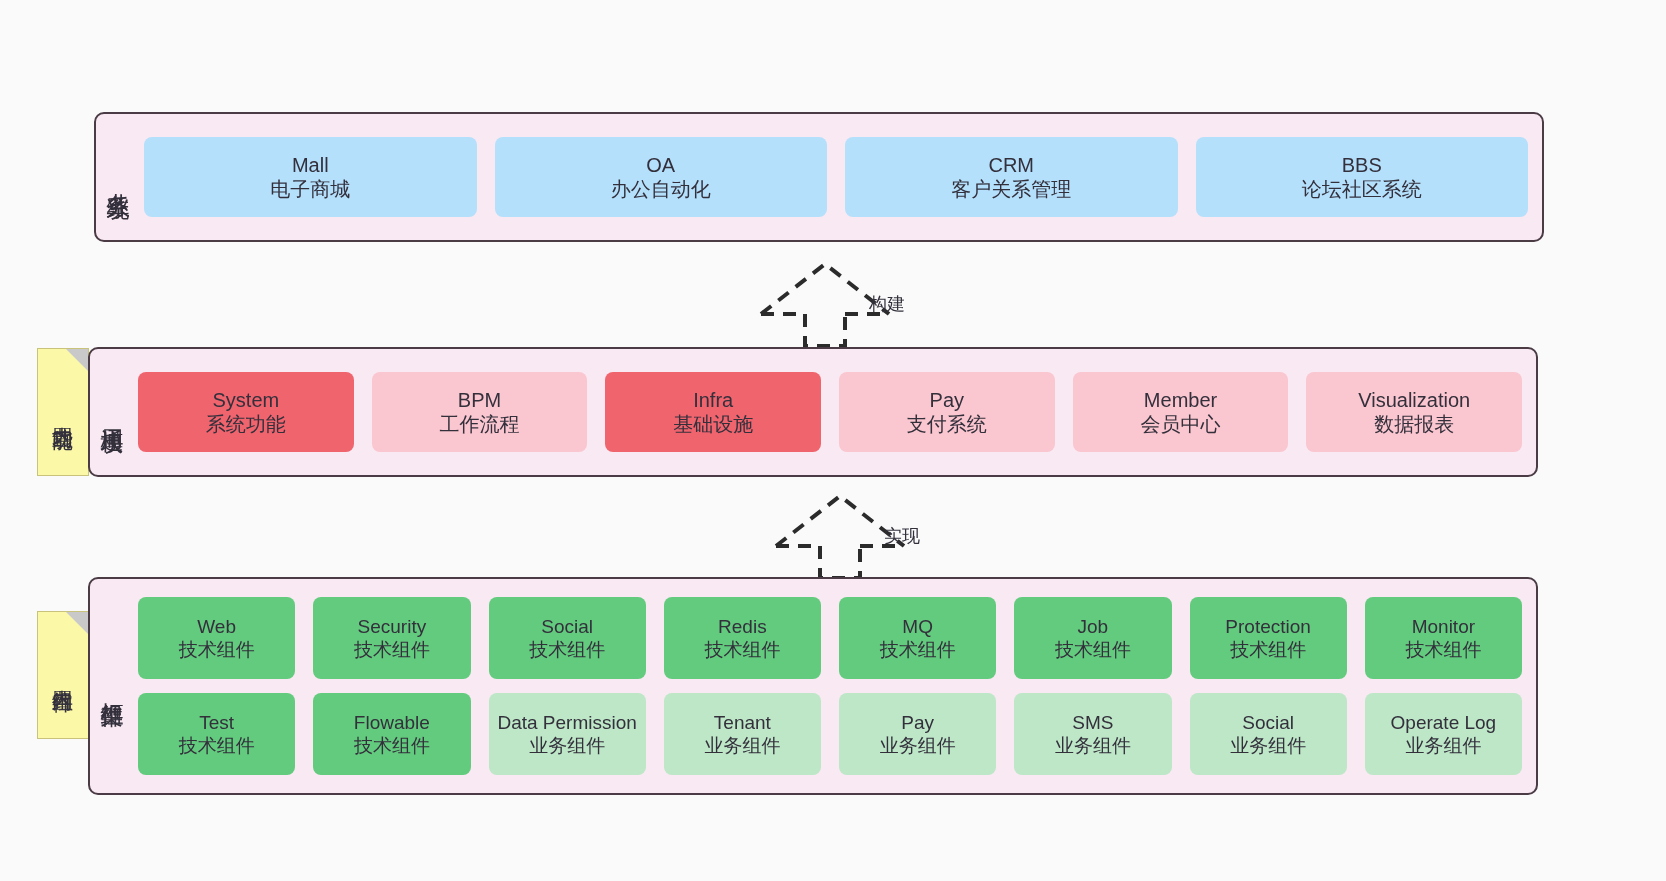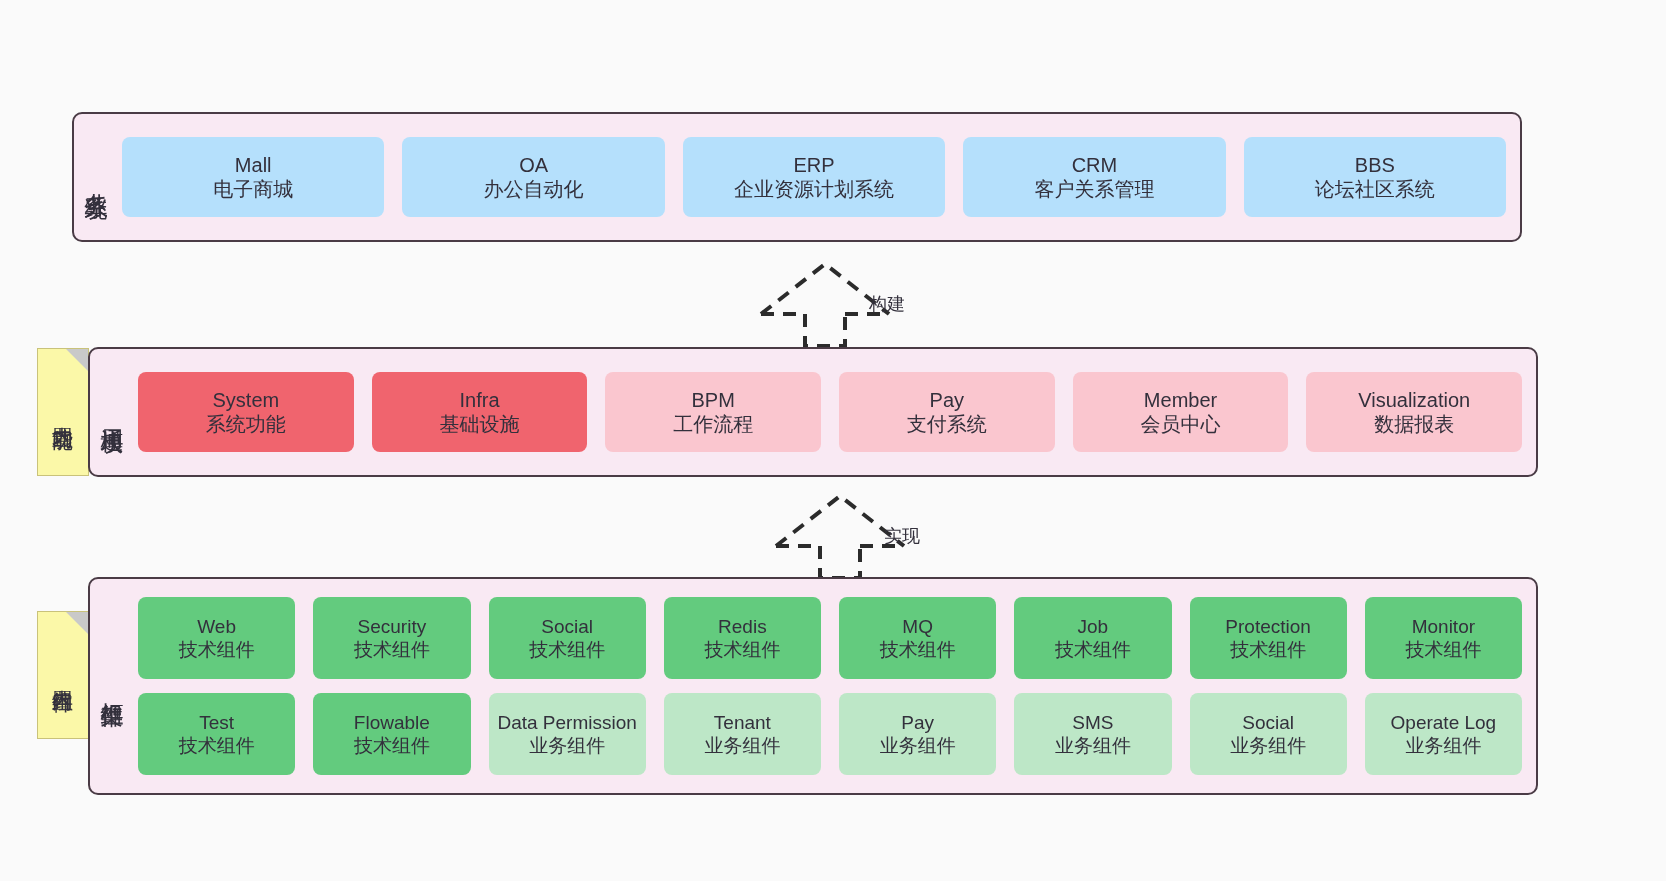--- a/index.html
+++ b/index.html
@@ -62,21 +62,21 @@
     text-align: center;
     font-size: 20px;
     line-height: 1.22;
     color: #33303c;
     box-sizing: border-box;
     padding: 6px 4px;
   }
   .cell .cn { display: block; }
 
   
-  #layer-business { left: 72px; top: 112px; width: 1450px; height: 130px; }
+  #layer-business { left: 94px; top: 112px; width: 1450px; height: 130px; }
   #layer-business .cell { background: #b5e0fc; height: 80px; }
 
   
   #layer-common { left: 88px; top: 347px; width: 1450px; height: 130px; }
   #layer-common .cell { background: #fac6cf; height: 80px; }
   #layer-common .cell.strong { background: #f0646e; }
 
   
   #layer-framework { left: 88px; top: 577px; width: 1450px; height: 218px; }
   #layer-framework .cell { background: #63cb7e; height: 82px; font-size: 19px; text-align: center; }
@@ -135,24 +135,20 @@
   <div class="layer-title">业务系统</div>
   <div class="layer-body">
     <div class="row">
       <div class="cell">
         <span>Mall</span>
         <span class="cn">电子商城</span>
       </div>
       <div class="cell">
         <span>OA</span>
         <span class="cn">办公自动化</span>
-      </div>
-      <div class="cell">
-        <span>ERP</span>
-        <span class="cn">企业资源计划系统</span>
       </div>
       <div class="cell">
         <span>CRM</span>
         <span class="cn">客户关系管理</span>
       </div>
       <div class="cell">
         <span>BBS</span>
         <span class="cn">论坛社区系统</span>
       </div>
     </div>
@@ -174,27 +170,27 @@
   <span>内置功能</span>
 </div>
 <div class="layer" id="layer-common">
   <div class="layer-title">通用模块</div>
   <div class="layer-body">
     <div class="row">
       <div class="cell strong">
         <span>System</span>
         <span class="cn">系统功能</span>
       </div>
+      <div class="cell">
+        <span>BPM</span>
+        <span class="cn">工作流程</span>
+      </div>
       <div class="cell strong">
         <span>Infra</span>
         <span class="cn">基础设施</span>
-      </div>
-      <div class="cell">
-        <span>BPM</span>
-        <span class="cn">工作流程</span>
       </div>
       <div class="cell">
         <span>Pay</span>
         <span class="cn">支付系统</span>
       </div>
       <div class="cell">
         <span>Member</span>
         <span class="cn">会员中心</span>
       </div>
       <div class="cell">

